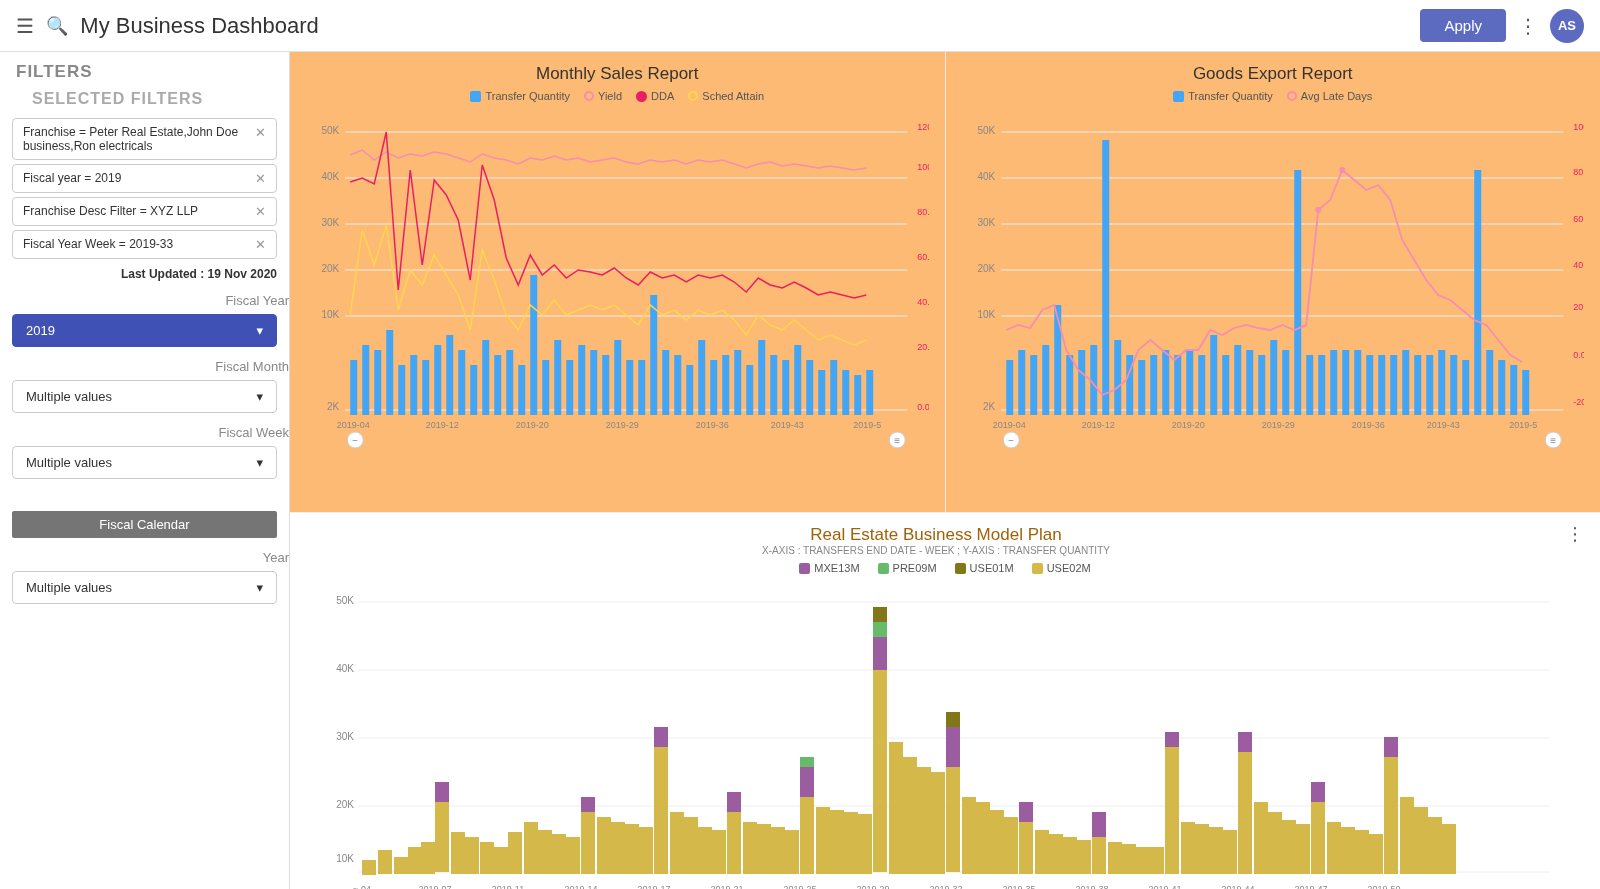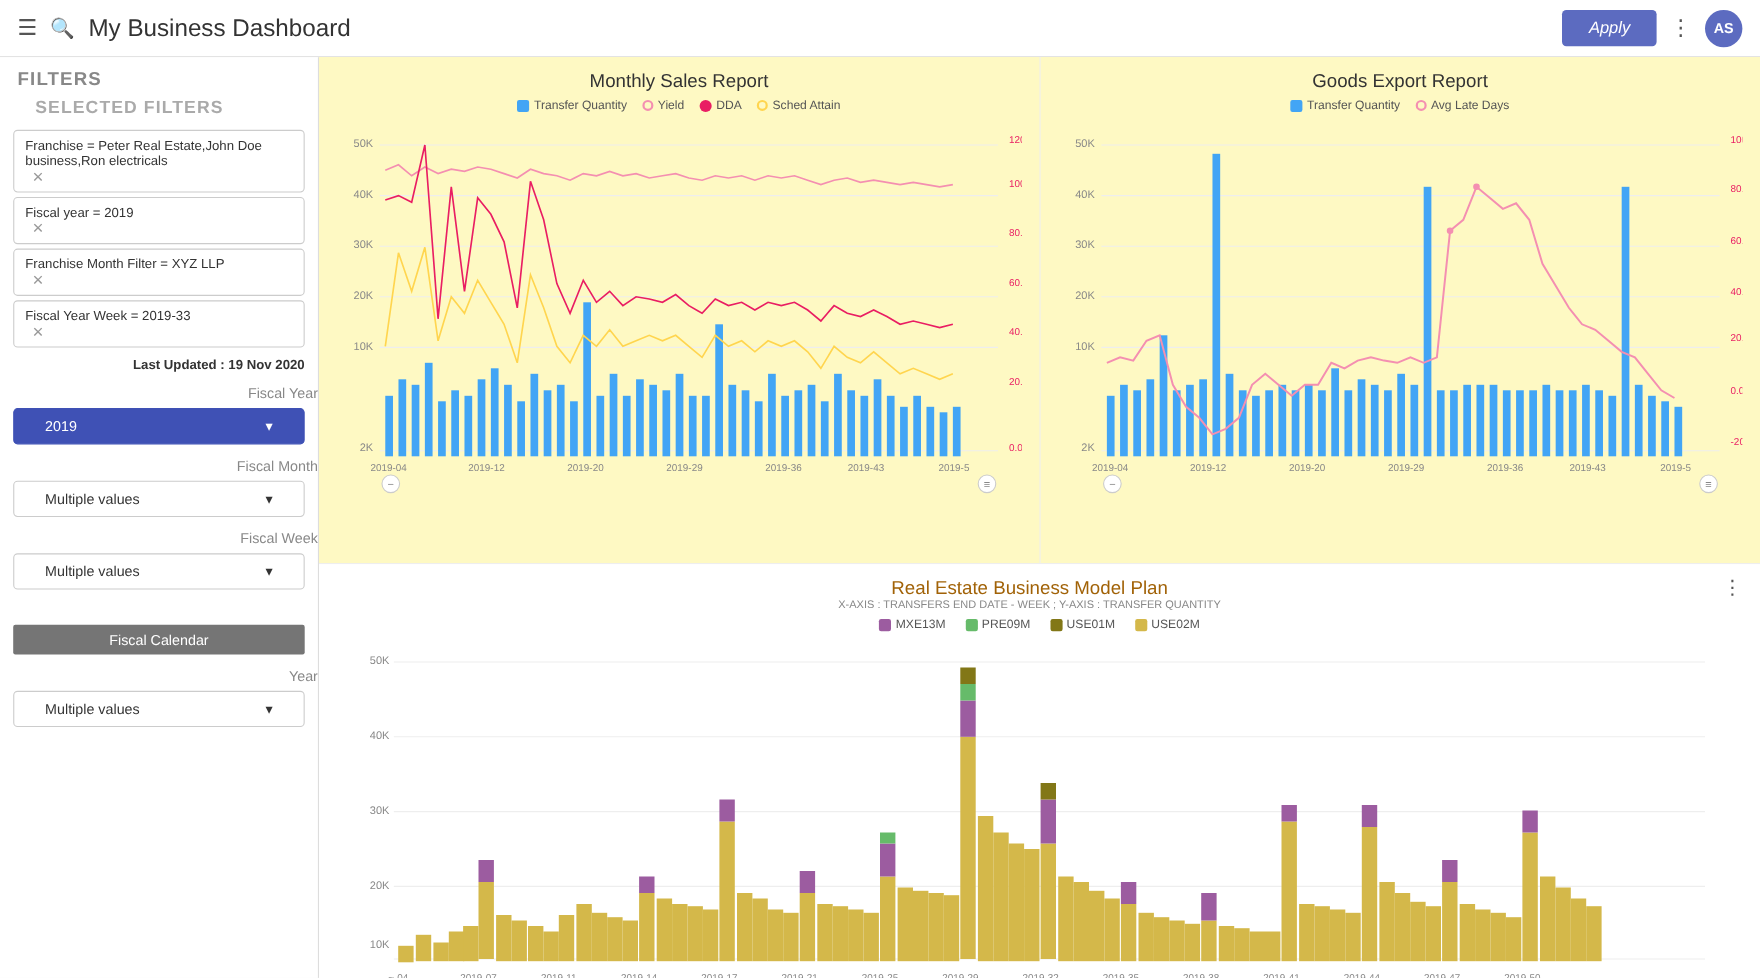--- a/index.html
+++ b/index.html
@@ -22,21 +22,20 @@
       flex: 1;
     }
     .header-apply-btn {
       background: #5c6bc0;
       color: #fff;
       border: none;
       border-radius: 4px;
       padding: 8px 24px;
       font-size: 15px;
       cursor: pointer;
-      font-style: italic;
     }
     .header-more-icon {
       font-size: 20px;
       color: #555;
       cursor: pointer;
     }
     .header-avatar {
       width: 34px; height: 34px;
       border-radius: 50%;
       background: #5c6bc0;
@@ -79,21 +78,20 @@
       display: flex;
       align-items: flex-start;
       justify-content: space-between;
       border: 1px solid #ccc;
       border-radius: 4px;
       margin: 4px 12px;
       padding: 6px 10px;
       font-size: 12px;
       color: #333;
       background: #fff;
-      flex-direction: column;
     }
     .filter-chip-x {
       color: #999;
       cursor: pointer;
       font-size: 13px;
       margin-left: 6px;
       flex-shrink: 0;
     }
     .last-updated {
       text-align: right;
@@ -117,21 +115,21 @@
       color: #888;
       margin: 12px 0 6px;
     }
     .filter-dropdown {
       display: flex;
       align-items: flex-start;
       justify-content: space-between;
       border: 1px solid #ccc;
       border-radius: 4px;
       margin: 0 12px;
-      padding: 8px 28px;
+      padding: 8px 13px;
       font-size: 13px;
       color: #333;
       background: #fff;
       cursor: pointer;
     }
     .filter-dropdown.selected {
       background: #3f51b5;
       color: #fff;
       border-color: #3f51b5;
     }
@@ -148,21 +146,21 @@
     
     .content {
       flex: 1;
       overflow-y: auto;
       background: #f5f5f5;
       padding: 0;
     }
     .charts-row {
       display: flex;
       gap: 0;
-      background: #fef9c3;
+      background: #fdba74;
       border-bottom: 1px solid #eee;
     }
     .chart-panel {
       flex: 1;
       padding: 12px 16px 8px;
       border-right: 1px solid #eee;
       min-height: 460px;
     }
     .chart-panel:last-child { border-right: none; }
     .chart-title {
@@ -262,21 +260,21 @@
 
     <div class="filter-chip">
       <span>Franchise = Peter Real Estate,John Doe business,Ron electricals</span>
       <span class="filter-chip-x">✕</span>
     </div>
     <div class="filter-chip">
       <span>Fiscal year = 2019</span>
       <span class="filter-chip-x">✕</span>
     </div>
     <div class="filter-chip">
-      <span>Franchise Month Filter = XYZ LLP</span>
+      <span>Franchise Desc Filter = XYZ LLP</span>
       <span class="filter-chip-x">✕</span>
     </div>
     <div class="filter-chip">
       <span>Fiscal Year Week = 2019-33</span>
       <span class="filter-chip-x">✕</span>
     </div>
 
     <div class="last-updated">Last Updated : 19 Nov 2020</div>
 
     <div class="filter-section-label">Fiscal Year</div>

